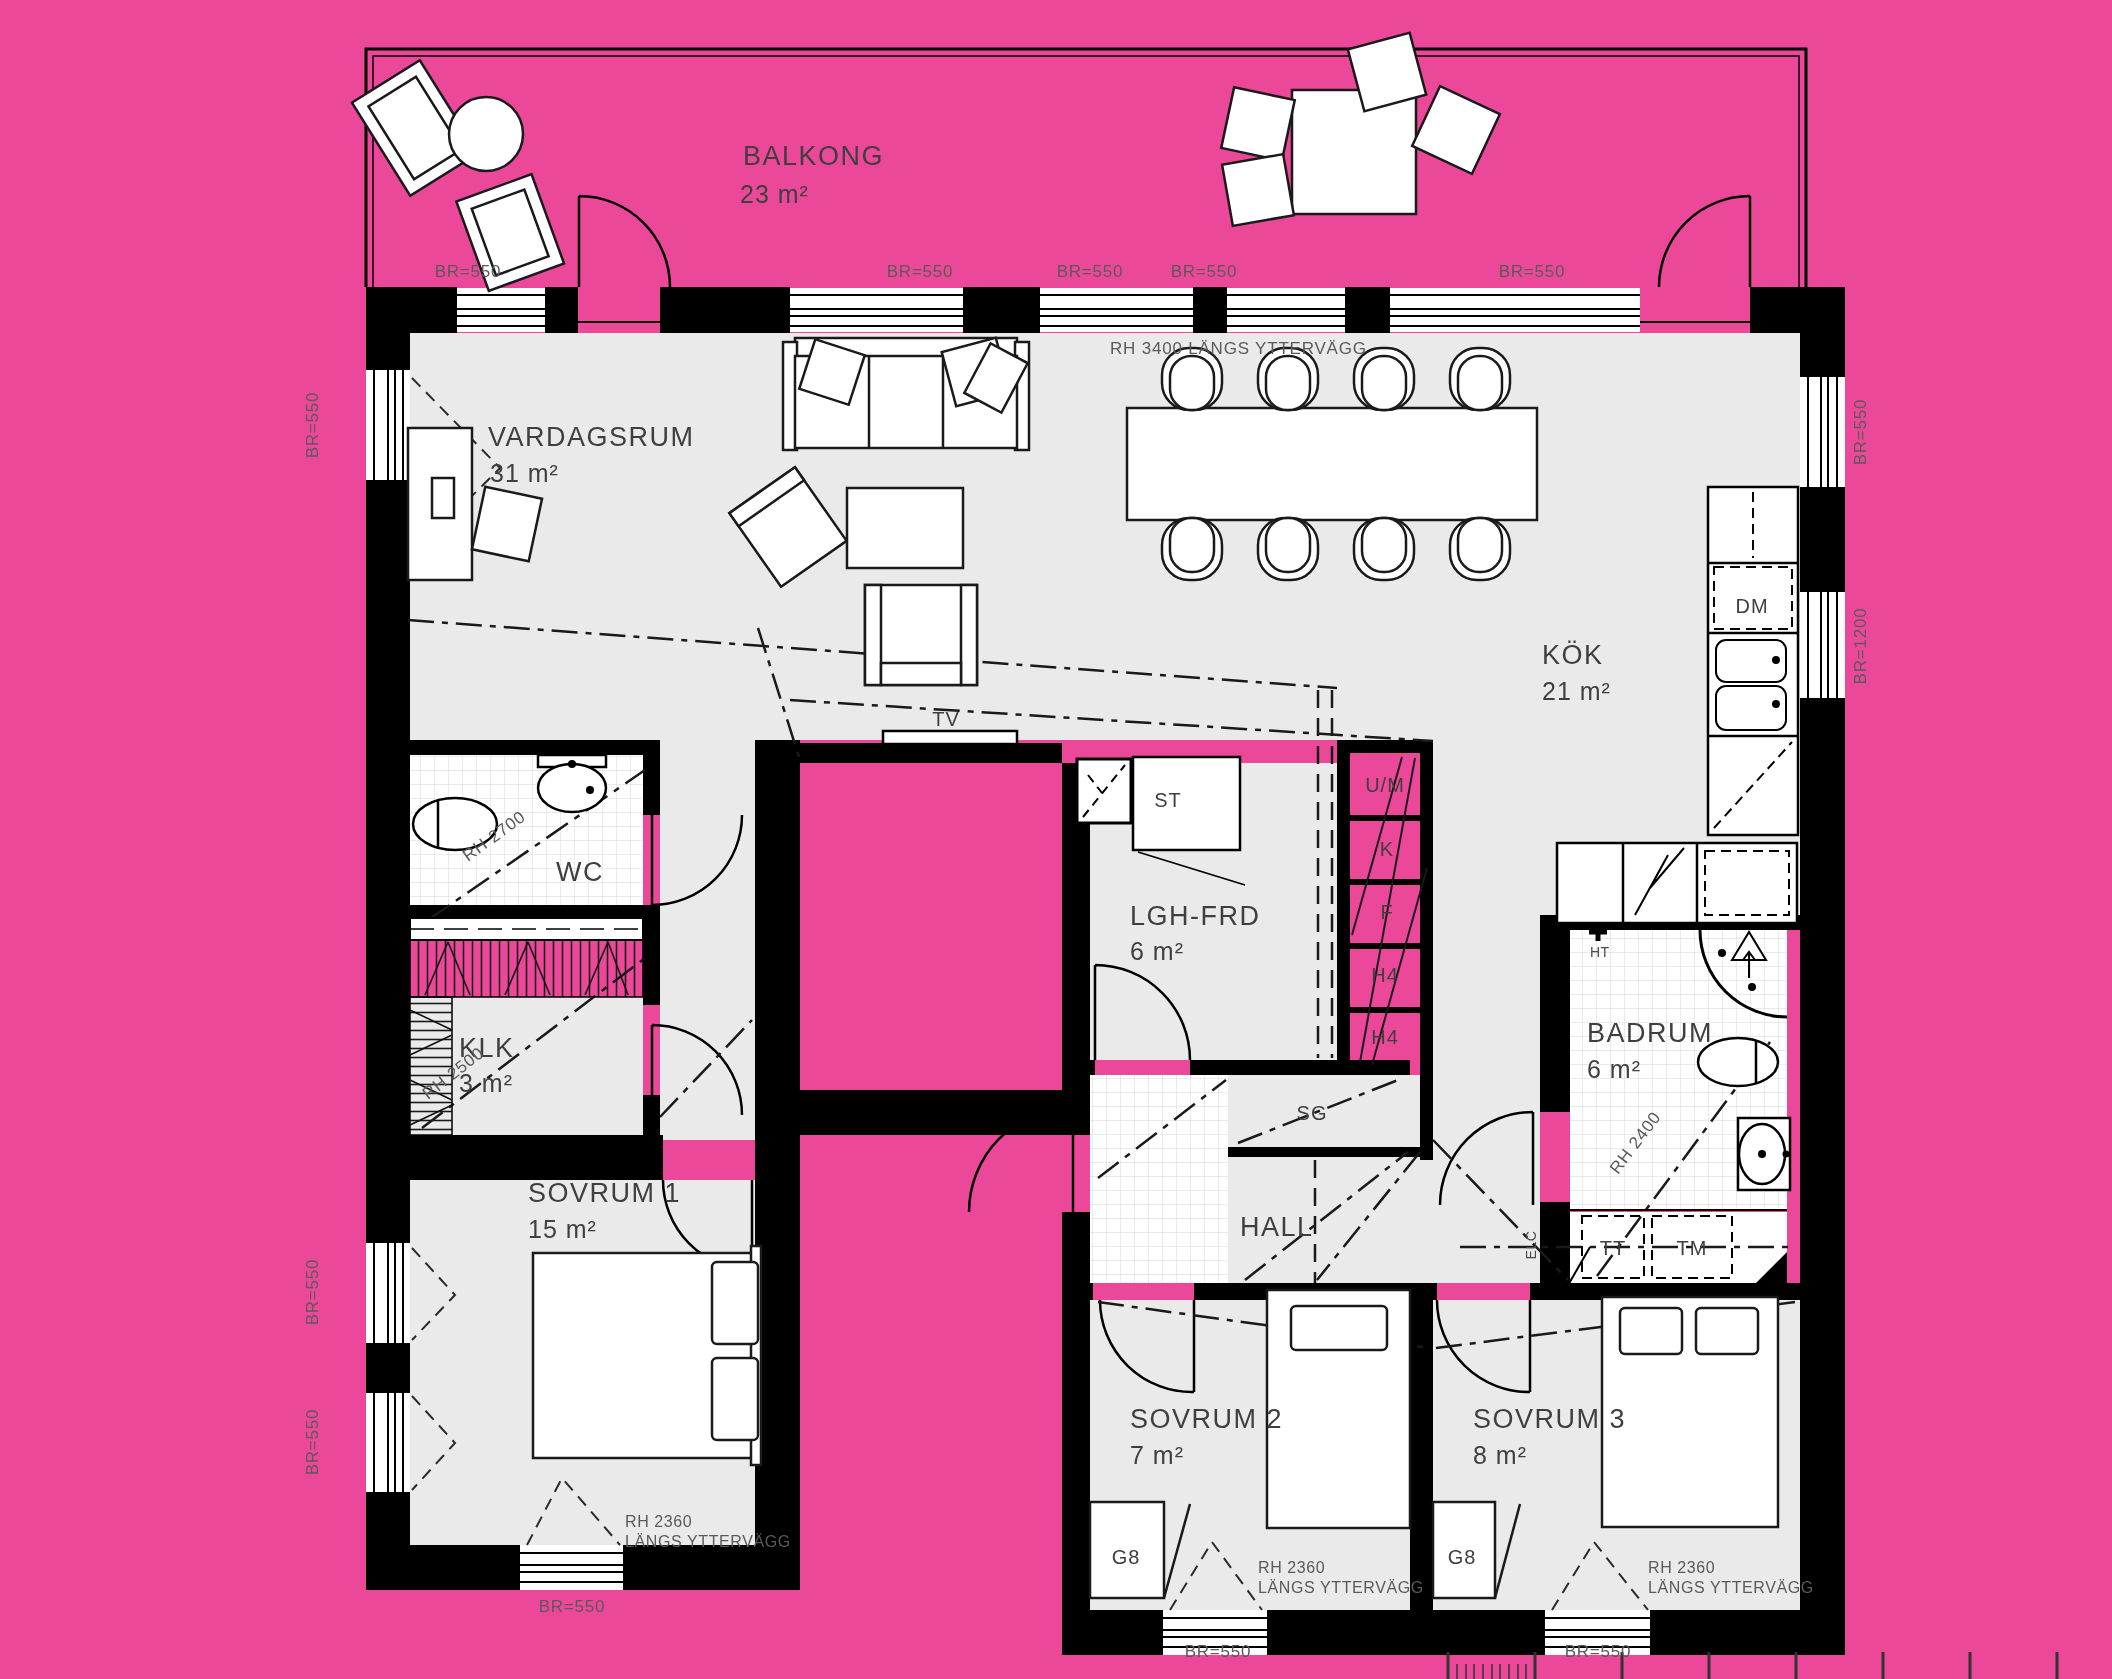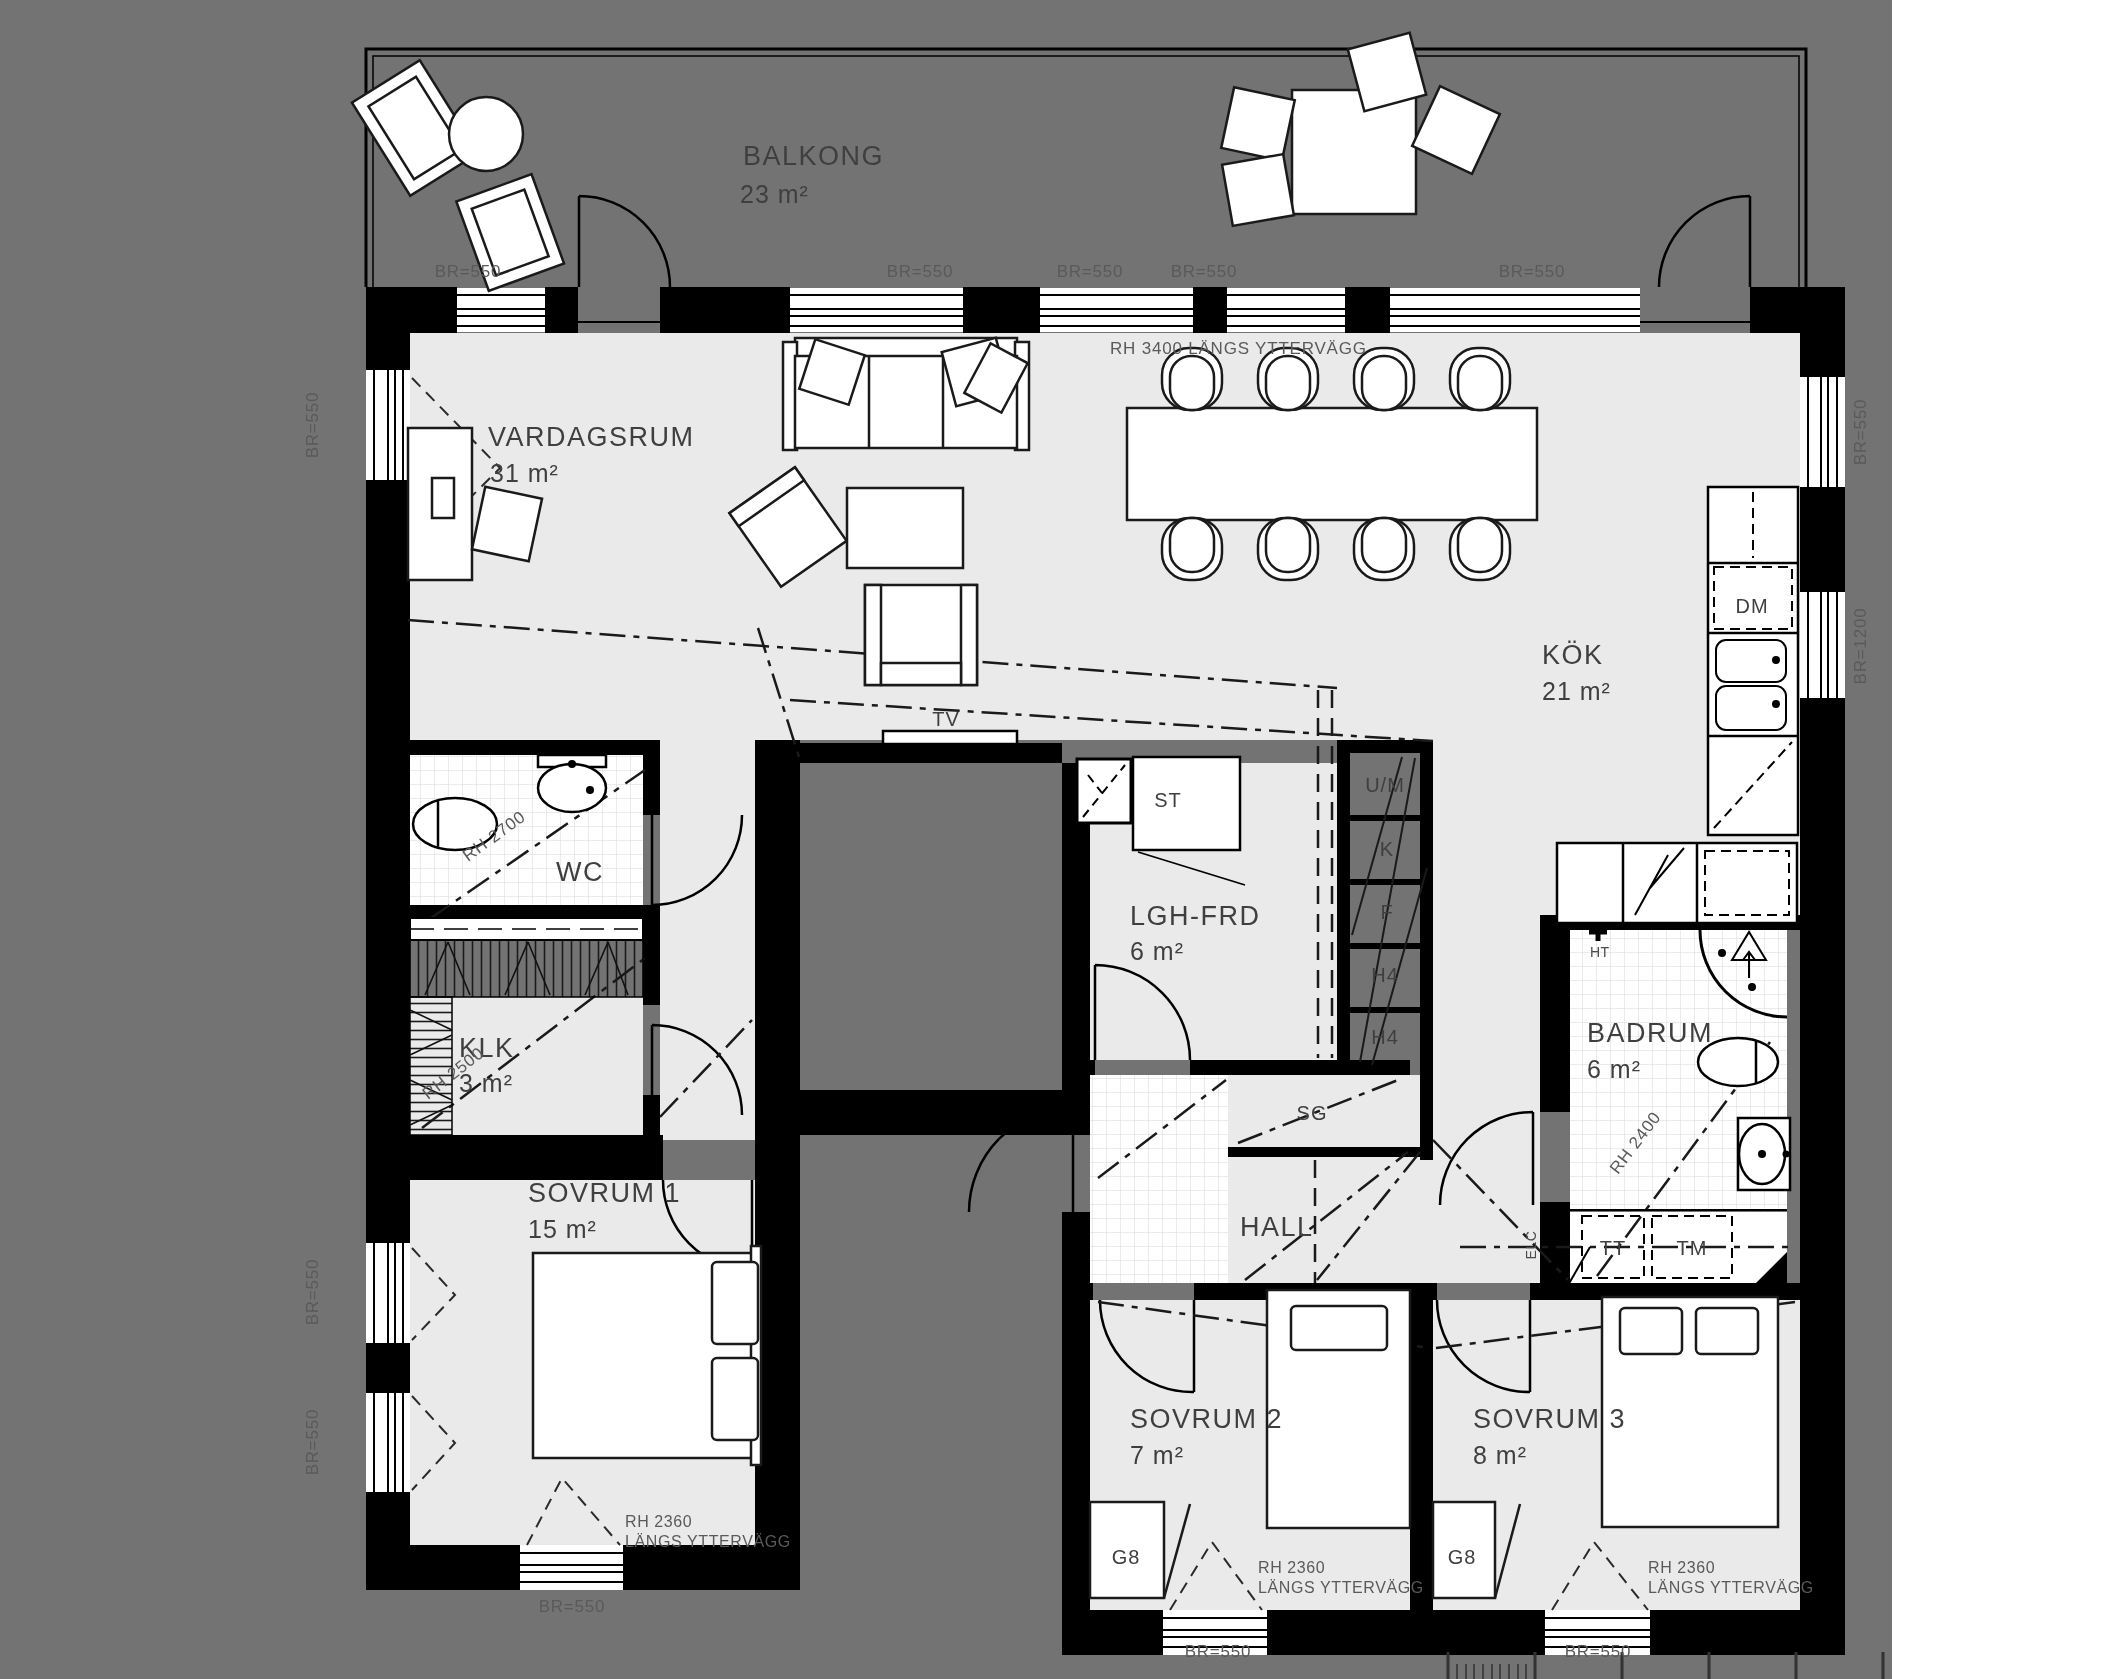--- a/index.html
+++ b/index.html
@@ -1,16 +1,16 @@
 <!DOCTYPE html>
 <html><head>
 <meta charset="utf-8">
 <style>
   html,body{margin:0;padding:0;background:#fff;}
-  .plan{position:relative;width:1892px;height:1679px;background:#737373;overflow:hidden;text-align:center;}
+  .plan{position:relative;width:2112px;height:1679px;background:#ec4899;overflow:hidden;text-align:center;}
   svg{display:block;}
   text{font-family:"Liberation Sans","DejaVu Sans",sans-serif;fill:#3f3f3f;}
   .room{font-size:27px;letter-spacing:1.5px;}
   .area{font-size:25px;letter-spacing:1px;}
   .fix{font-size:20px;letter-spacing:1px;}
   .fix-sm{font-size:14px;letter-spacing:.5px;fill:#4a4a4a;}
   .ann{font-size:17px;letter-spacing:.8px;fill:#5a5a5a;}
   .ann-sm{font-size:16px;letter-spacing:.6px;fill:#5a5a5a;}
 </style>
 </head>

